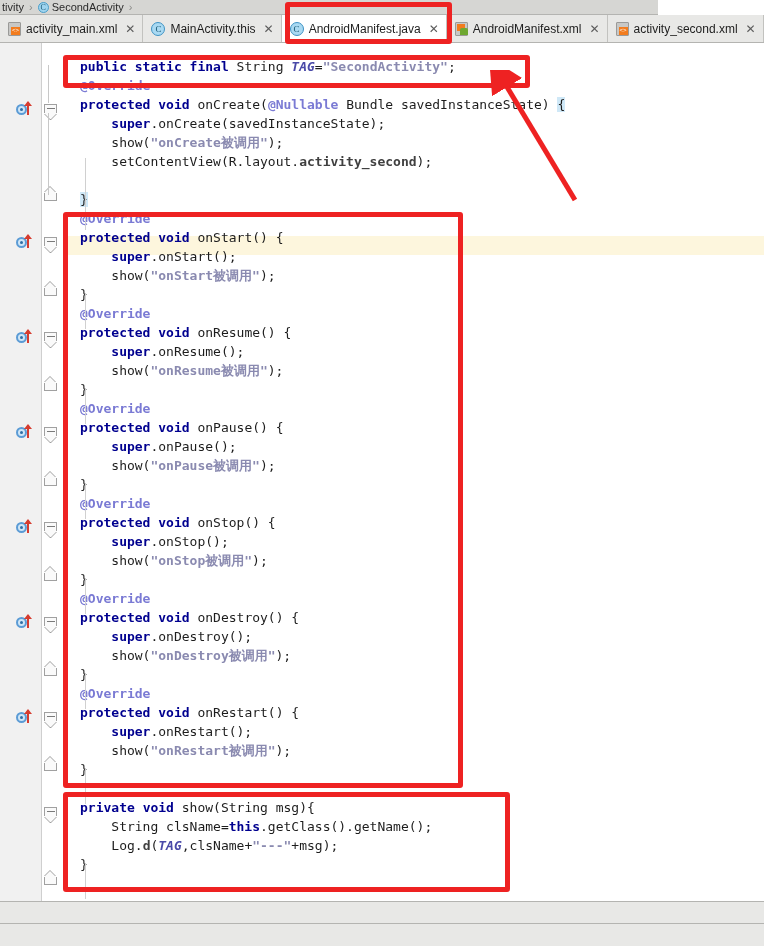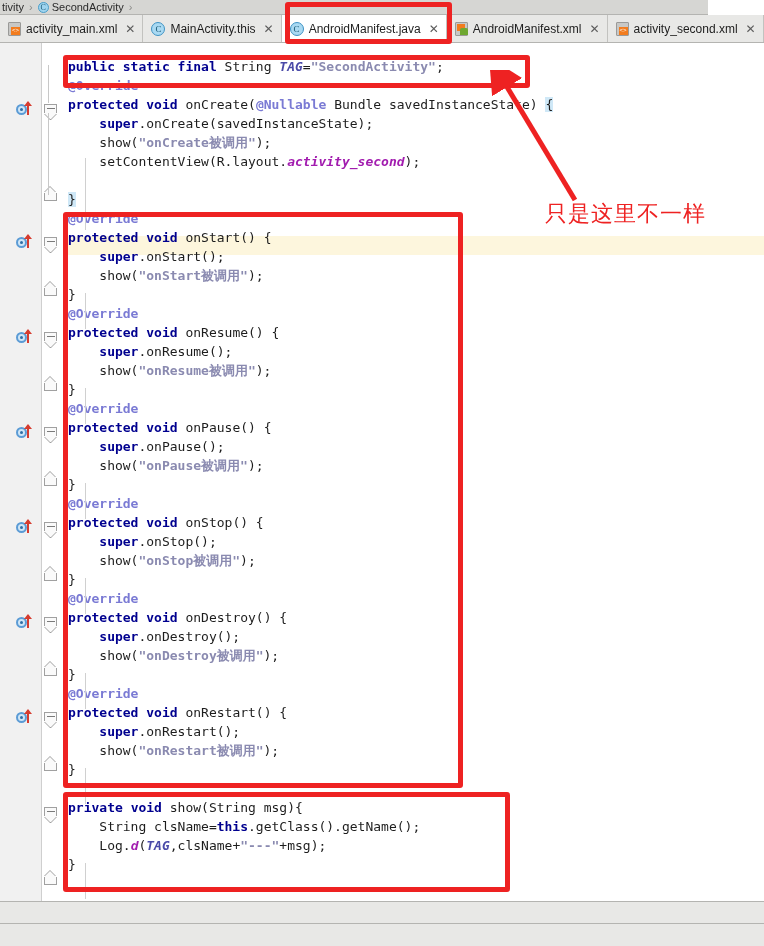--- a/index.html
+++ b/index.html
@@ -10,21 +10,21 @@
     overflow: hidden;
   }
   #root {
     position: relative;
     width: 764px; height: 946px;
     background: #ffffff;
   }
 
   
   #breadcrumb-bar {
-    position: absolute; left: 0; top: 0; width: 708px; height: 15px;
+    position: absolute; left: 0; top: 0; width: 658px; height: 15px;
     background: #d6d6d3;
     border-bottom: 1px solid #b4b4b1;
     box-sizing: border-box;
     display: flex; align-items: center;
     overflow: hidden;
   }
   .crumb {
     display: flex; align-items: center;
     font-size: 11px; color: #2b2b2b;
     white-space: nowrap;
@@ -209,29 +209,29 @@
 
   
   #code {
     position: absolute; left: 64px; top: 0; width: 700px; height: 858px;
     font-family: "DejaVu Sans Mono", monospace;
     font-size: 13px;
     line-height: 19px;
     white-space: pre;
     color: #1d1d1d;
   }
-  .ln { position: absolute; left: 4px; height: 19px; white-space: pre; }
+  .ln { position: absolute; left: 16px; height: 19px; white-space: pre; }
 
   .kw   { color: #00008f; font-weight: bold; }
   .ann  { color: #7a7ad4; font-weight: bold; }
   .str  { color: #8a8ab0; font-weight: bold; }
   .fld  { color: #4a4aa8; font-weight: bold; font-style: italic; }
   .pln  { color: #1d1d1d; }
   .brc-hl { background: #cfe8f7; color: #1d1d1d; }
-  .stat { color: #a21caf; font-style: italic; font-weight: bold; }
+  .stat { color: #404040; font-weight: bold; }
 
   
   .redbox {
     position: absolute;
     border: 5px solid #ee2222;
     border-radius: 3px;
     box-sizing: border-box;
     pointer-events: none;
   }
   #tab-redbox {
@@ -415,18 +415,17 @@
 
   <svg id="arrow-svg" viewBox="0 0 120 140">
     <defs>
       <marker id="ah" markerWidth="7" markerHeight="7" refX="1.2" refY="3.5" orient="auto">
         <polygon points="0,0 7,3.5 0,7" fill="#ee2222"></polygon>
       </marker>
     </defs>
     <line x1="95" y1="130" x2="24" y2="12" stroke="#ee2222" stroke-width="5" marker-end="url(#ah)"></line>
   </svg>
 
-  <div id="anno-text">只是这里不一样</div>
 
   <div id="status-strip-1"></div>
   <div id="status-strip-2"></div>
 
 </div>
 
 </body></html>

